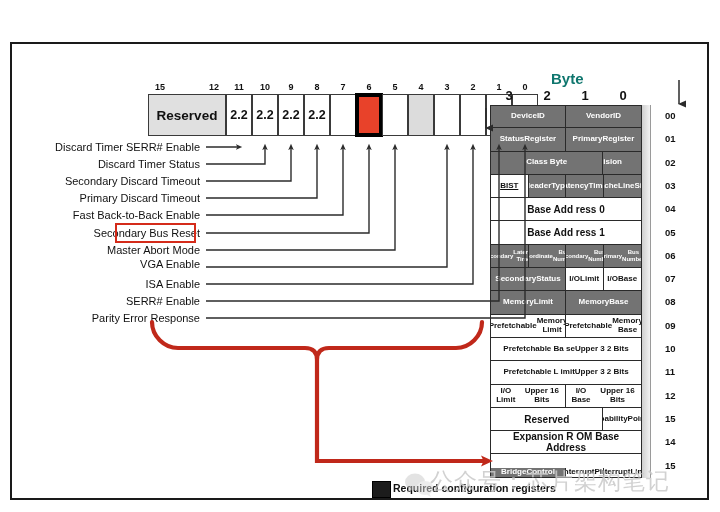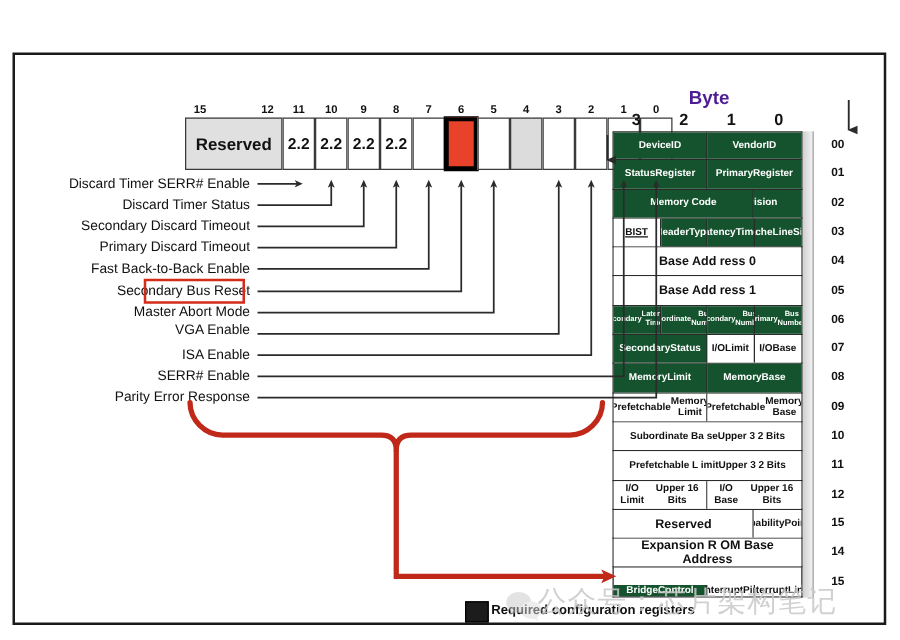--- a/index.html
+++ b/index.html
@@ -43,21 +43,21 @@
     position:absolute;text-align:right;font-size:11px;color:#111;
     white-space:nowrap;line-height:12px;
   }
   .hilite-box{
     position:absolute;border:2.5px solid #d42b1a;background:transparent;
     box-sizing:border-box;
   }
 
   
   .byte-word{
-    position:absolute;font-size:15px;font-weight:bold;color:#4c1d95;
+    position:absolute;font-size:15px;font-weight:bold;color:#0f766e;
   }
   .byte-num{
     position:absolute;font-size:13px;font-weight:bold;color:#111;
     text-align:center;width:18px;
   }
   .dw-head{
     position:absolute;font-size:7.5px;font-weight:bold;color:#111;
     text-align:center;line-height:8.5px;width:62px;
   }
   .dw-num{
@@ -74,21 +74,21 @@
   }
   .cfg-row:first-child{border-top:1px solid #2a2a2a;}
   .cell{
     box-sizing:border-box;display:flex;align-items:center;
     justify-content:center;text-align:center;
     font-size:8px;font-weight:bold;line-height:8.5px;
     color:#111;background:#fff;border-right:1px solid #2a2a2a;
     padding:0 1px;overflow:hidden;
   }
   .cell:last-child{border-right:none;}
-  .cell.blk{background:#14532d;color:#fff;}
+  .cell.blk{background:#737373;color:#fff;}
   .cell.big{font-size:10px;line-height:11px;}
   .cell.tiny{font-size:6px;line-height:6.5px;}
 
   
   .cfg-side{
     position:absolute;left:642px;top:105px;width:8px;height:373px;
     background:linear-gradient(90deg,#cfcfcf,#f2f2f2);
     border-right:1px solid #9a9a9a;
   }
 
@@ -221,21 +221,21 @@
           <div>Status</div>
           <div>Register</div>
         </div>
         <div class="cell blk" style="width: 76px;">
           <div>Primary</div>
           <div>Register</div>
         </div>
       </div>
       <div class="cfg-row" style="height: 23.3px;">
         <div class="cell blk" style="width: 114px;">
-          <div>Memory Code</div>
+          <div>Class Byte</div>
         </div>
         <div class="cell blk" style="width: 38px; gap: 26px;">
           <div>Revision</div>
           <div>ID</div>
         </div>
       </div>
       <div class="cfg-row" style="height: 23.3px;">
         <div class="cell" style="width: 38px; text-decoration: underline;">
           <div>BIST</div>
         </div>
@@ -310,21 +310,21 @@
           <div>Prefetchable</div>
           <div>Memory Limit</div>
         </div>
         <div class="cell" style="width: 76px;">
           <div>Prefetchable</div>
           <div>Memory Base</div>
         </div>
       </div>
       <div class="cfg-row" style="height: 23.3px;">
         <div class="cell" style="width: 152px;">
-          <div>Subordinate Ba se</div>
+          <div>Prefetchable Ba se</div>
           <div>Upper 3 2  Bits</div>
         </div>
       </div>
       <div class="cfg-row" style="height: 23.3px;">
         <div class="cell" style="width: 152px;">
           <div>Prefetchable L imit</div>
           <div>Upper 3 2  Bits</div>
         </div>
       </div>
       <div class="cfg-row" style="height: 23.3px;">

